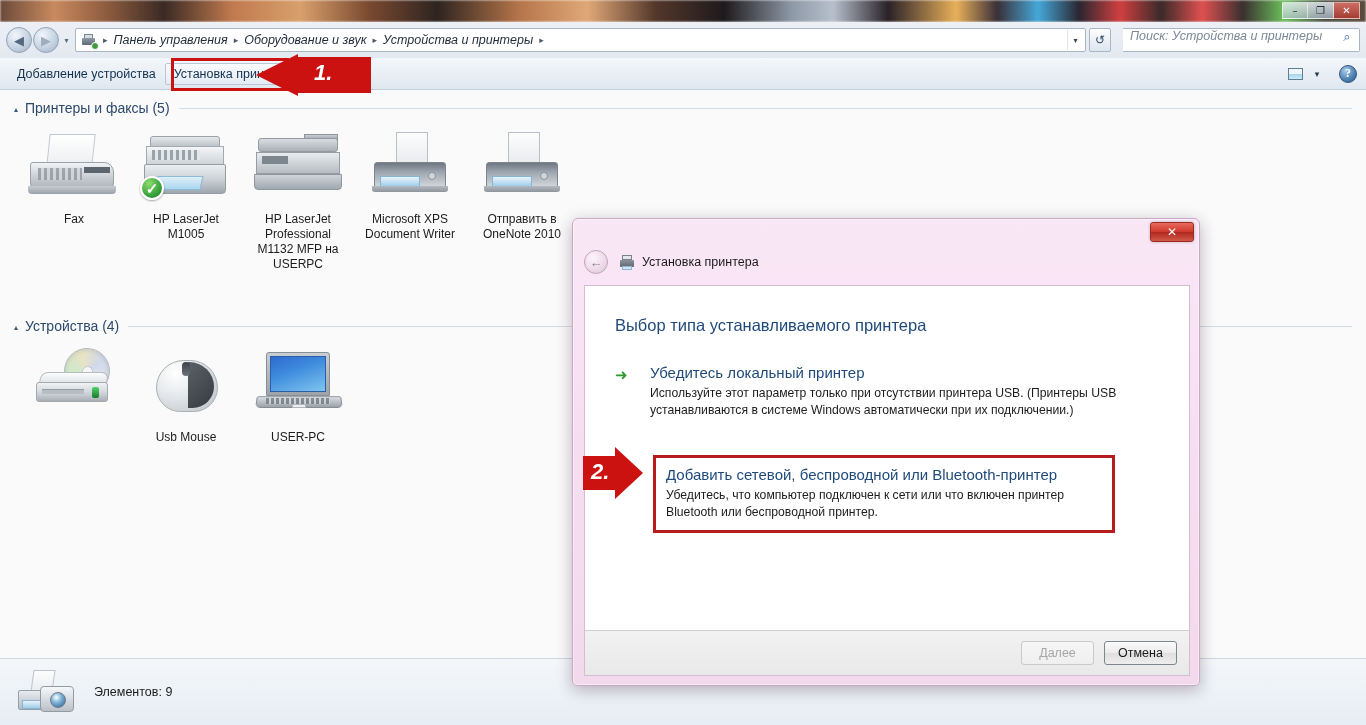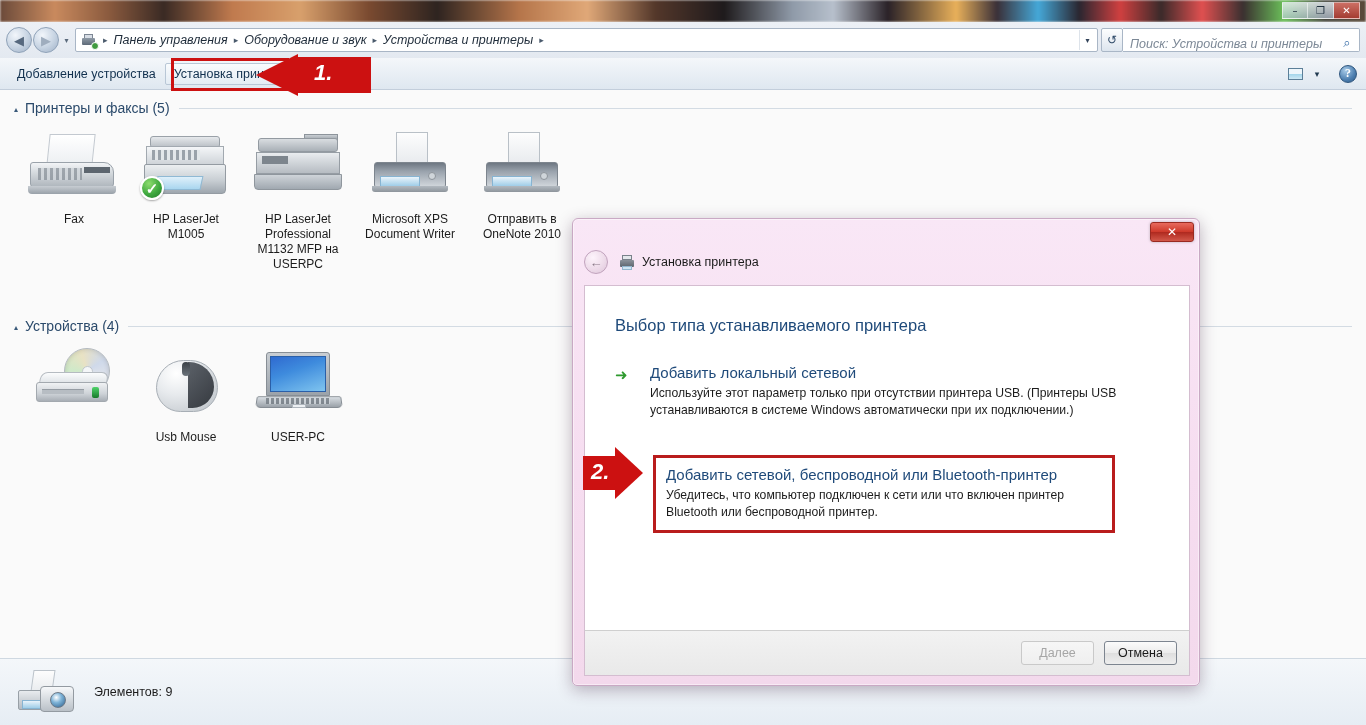--- a/index.html
+++ b/index.html
@@ -137,26 +137,26 @@
     margin-left: 3px;
     border: 1px solid #a9b6c6;
     border-radius: 2px;
     background: linear-gradient(180deg,#fdfefe,#dde5ee);
     display: flex; align-items: center; justify-content: center;
     color: #2f4a68; font-size: 12px;
     flex: none;
   }
   .searchbox {
     width: 237px; height: 24px;
-    margin-left: 0;
+    margin-left: 12px;
     border: 1px solid #a9b6c6;
     border-left: none;
     border-radius: 0 2px 2px 0;
     background: #ffffff;
-    display: flex; align-items: flex-end;
+    display: flex; align-items: flex-start;
     padding: 0 4px 0 7px;
     flex: none;
   }
   .search-ph {
     flex: 1;
     font-size: 12.5px;
     font-style: italic;
     color: #7c8896;
     white-space: nowrap;
     overflow: hidden;
@@ -753,21 +753,21 @@
         <div class="p"></div>
     </div>
     <div class="dlg-title">Установка принтера</div>
   </div>
 
   <div class="dlg-page">
     <div class="dlg-heading">Выбор типа устанавливаемого принтера</div>
 
     <div class="opt">
       <div class="opt-arrow">➜</div>
-      <div class="opt-title">Добавить локальный сетевой</div>
+      <div class="opt-title">Убедитесь локальный принтер</div>
       <div class="opt-desc">Используйте этот параметр только при отсутствии принтера USB. (Принтеры USB устанавливаются в системе Windows автоматически при их подключении.)</div>
     </div>
 
     <div class="opt highlighted">
       <div class="opt-title">Добавить сетевой, беспроводной или Bluetooth-принтер</div>
       <div class="opt-desc">Убедитесь, что компьютер подключен к сети или что включен принтер Bluetooth или беспроводной принтер.</div>
     </div>
   </div>
 
   <div class="dlg-footer">

